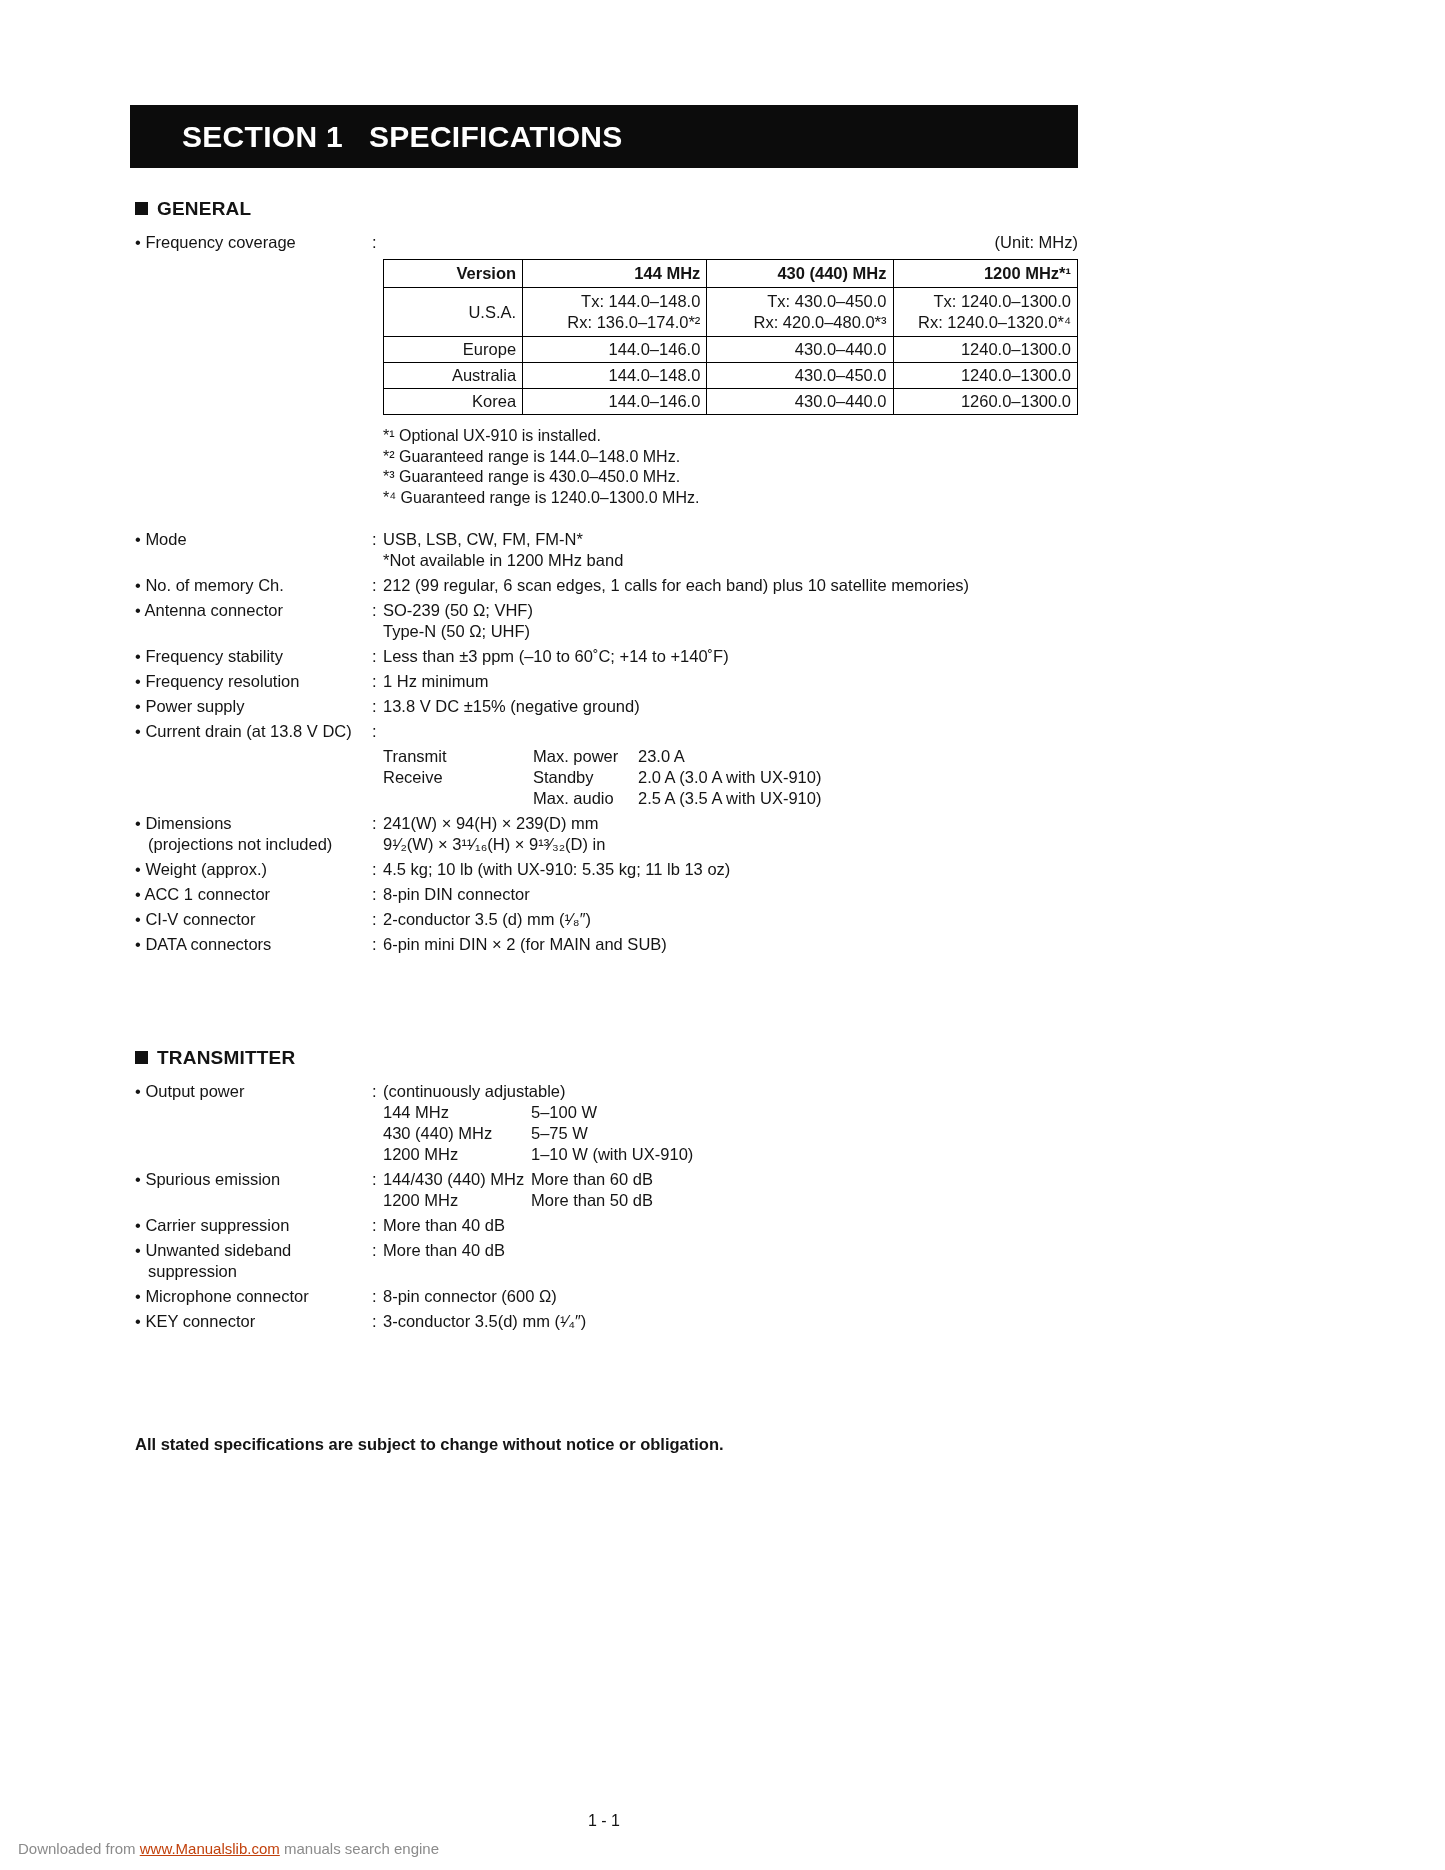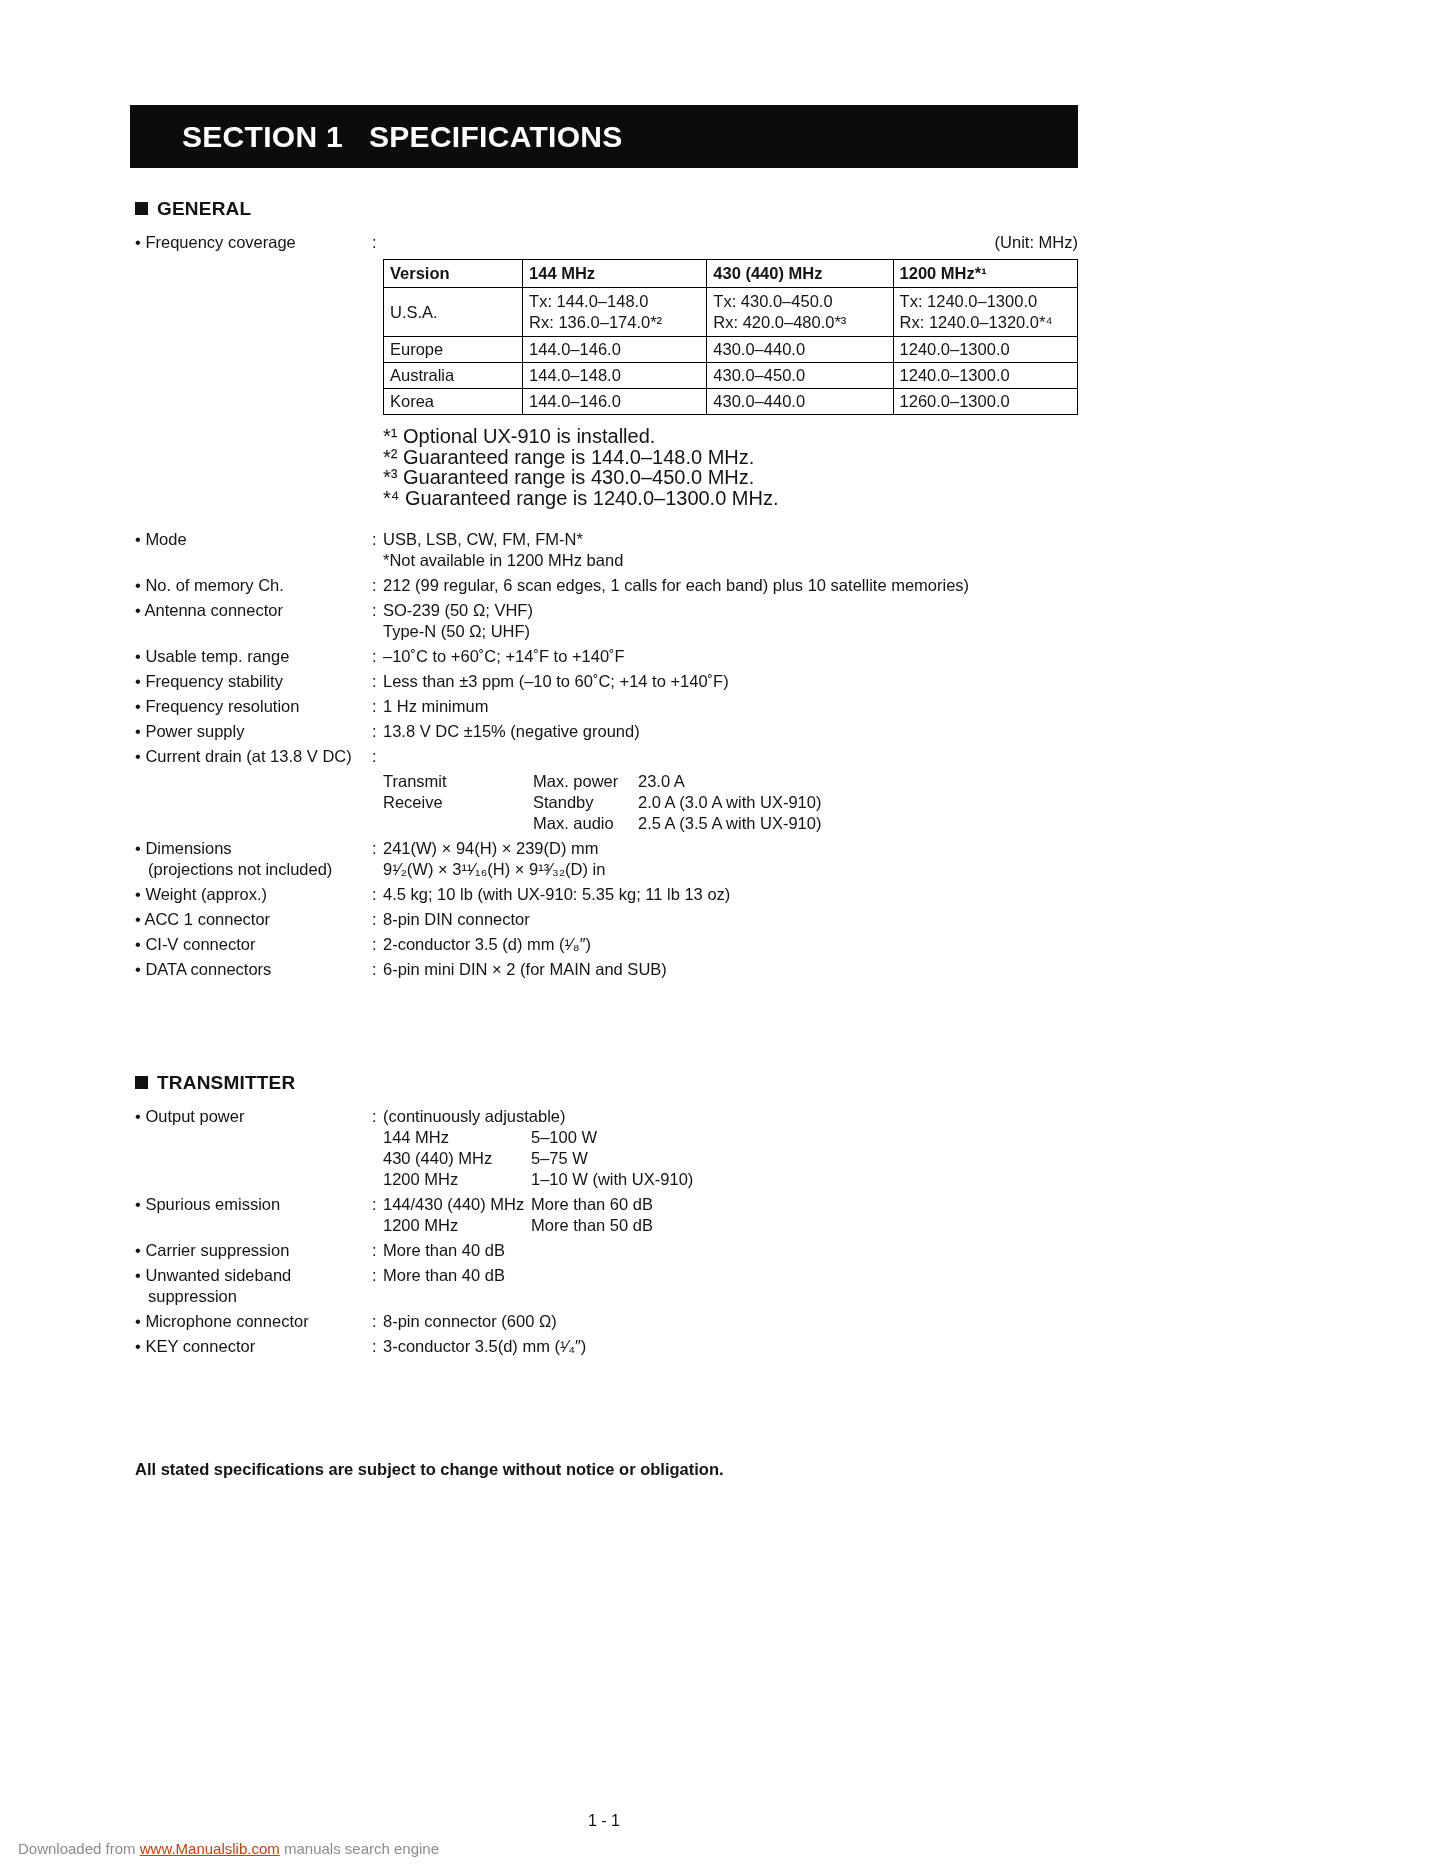--- a/index.html
+++ b/index.html
@@ -58,30 +58,30 @@
   .cols2 { display: grid; grid-template-columns: 148px 1fr; }
   .cols3 { display: grid; grid-template-columns: 150px 105px 1fr; margin-left: 248px; margin-bottom: 4px; }
   .freq-row .spec-value { display: flex; justify-content: flex-end; }
   .freq-table {
     border-collapse: collapse;
     margin: 6px 0 11px 248px;
     table-layout: fixed;
   }
   .freq-table th, .freq-table td {
     border: 1px solid #000000;
-    text-align: left;
+    text-align: right;
     font-size: 16.5px;
     line-height: 21px;
     padding: 2px 6px;
   }
   .freq-table th { font-weight: bold; padding: 3px 6px; }
   .freq-table td.two-line { padding: 3px 6px; }
   .footnotes {
     margin-left: 248px;
-    font-size: 20px;
+    font-size: 16px;
     line-height: 20.5px;
     margin-bottom: 21px;
   }
   .gap-transmitter { margin-top: 92px; }
   .change-note { font-weight: bold; margin-top: 102px; }
   .page-number {
     position: absolute;
     left: 130px; top: 1812px;
     width: 948px;
     text-align: center;
@@ -205,27 +205,20 @@
       <div class="spec-label">
           <div class="l1">Antenna connector</div>
         </div>
       <div class="spec-colon"></div>
       <div class="spec-value">
         <div>SO-239 (50 Ω; VHF)</div>
         <div>Type-N (50 Ω; UHF)</div>
       </div>
     </div>
 
-    <div class="spec-item">
-      <div class="spec-label">
-          <div class="l1">Usable temp. range</div>
-        </div>
-      <div class="spec-colon"></div>
-      <div class="spec-value">–10˚C to +60˚C; +14˚F to +140˚F</div>
-    </div>
 
     <div class="spec-item">
       <div class="spec-label">
           <div class="l1">Frequency stability</div>
         </div>
       <div class="spec-colon"></div>
       <div class="spec-value">Less than ±3 ppm (–10 to 60˚C; +14 to +140˚F)</div>
     </div>
 
     <div class="spec-item">

